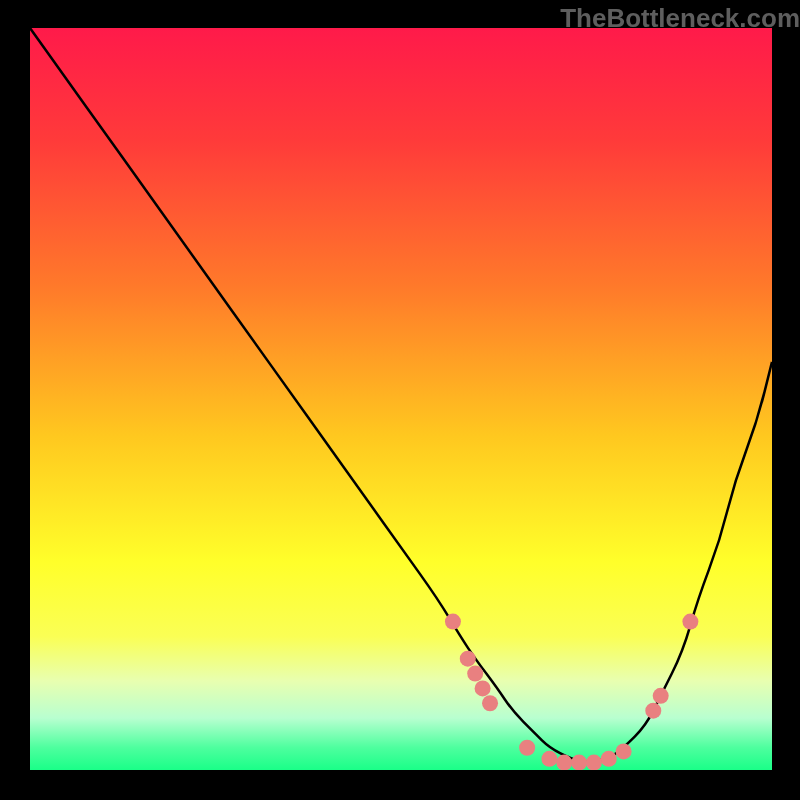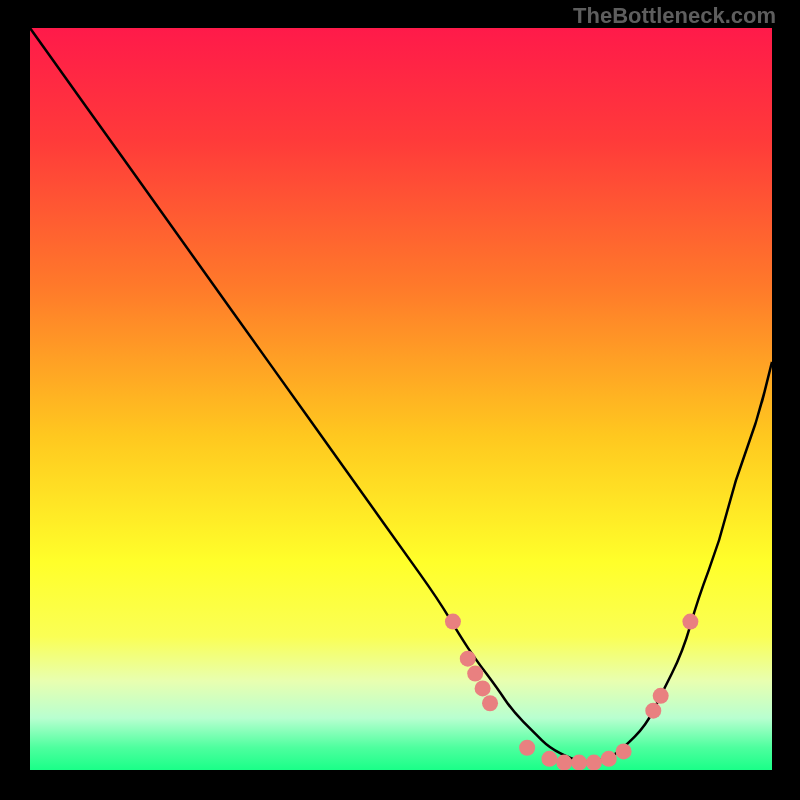--- a/index.html
+++ b/index.html
@@ -12,23 +12,23 @@
   }
   .chart-container {
     position: relative;
     width: 800px;
     height: 800px;
     background: #000;
   }
   .watermark {
     position: absolute;
     top: 3px;
-    right: 24px;
+    right: 0;
     font-family: Arial, Helvetica, sans-serif;
-    font-size: 22px;
+    font-size: 26px;
     font-weight: bold;
     color: #5e5e5e;
     z-index: 10;
   }
   .plot-area {
     position: absolute;
     left: 30px;
     top: 28px;
     width: 742px;
     height: 742px;

